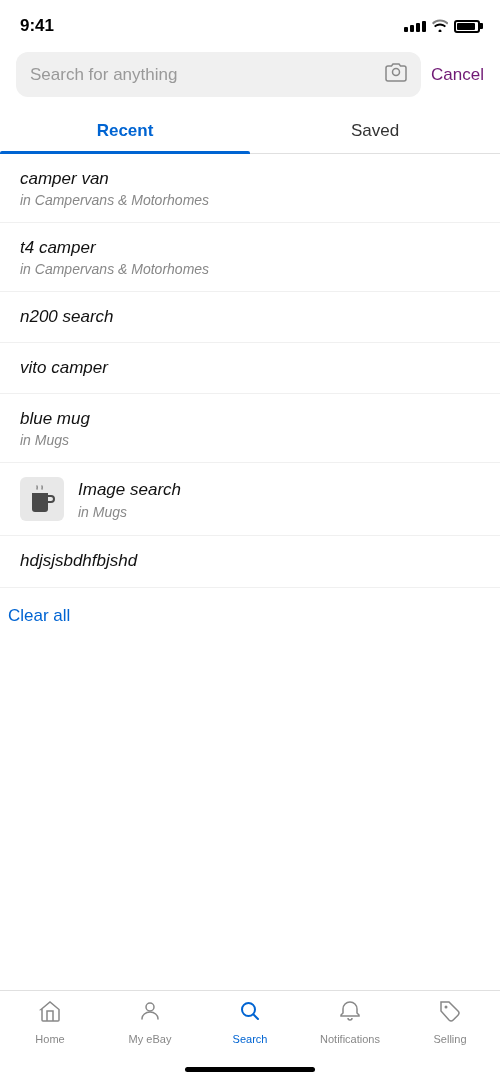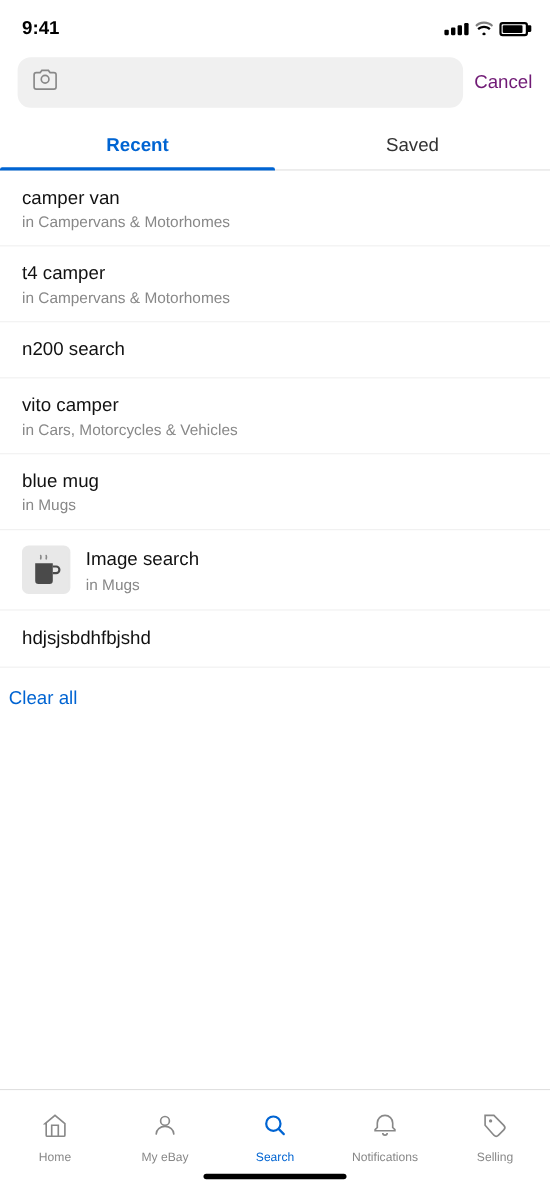--- a/index.html
+++ b/index.html
@@ -97,20 +97,21 @@
     
     .search-list {
       padding: 0;
     }
     .search-item {
       display: flex;
       align-items: center;
       padding: 14px 20px;
       border-bottom: 1px solid #f0f0f0;
       cursor: pointer;
+      font-style: italic;
     }
     .search-item-content {
       flex: 1;
     }
     .search-item-title {
       font-size: 17px;
       color: #111;
       line-height: 1.3;
     }
     .search-item-subtitle {
@@ -147,21 +148,21 @@
     .bottom-nav {
       position: absolute;
       bottom: 0;
       left: 0;
       right: 0;
       height: 90px;
       background: #fff;
       border-top: 1px solid #e0e0e0;
       display: flex;
       align-items: flex-start;
-      padding-top: 20px;
+      padding-top: 8px;
     }
     .nav-item {
       flex: 1;
       display: flex;
       flex-direction: column;
       align-items: center;
       gap: 4px;
       cursor: pointer;
     }
     .nav-icon {
@@ -254,20 +255,21 @@
       </svg>
     </span>
     <div class="battery-icon">
       <div class="battery-fill"></div>
     </div>
   </div>
 </div>
 
 <div class="search-bar-container">
   <div class="search-input-wrapper">
+    <span class="search-placeholder">Search for anything</span>
     <span class="camera-icon">
       <svg width="22" height="20" viewBox="0 0 22 20" fill="none">
         <path d="M8 2l-1.5 2H3a2 2 0 0 0-2 2v11a2 2 0 0 0 2 2h16a2 2 0 0 0 2-2V6a2 2 0 0 0-2-2h-3.5L14 2H8z" stroke="#888" stroke-width="1.5" fill="none"></path>
         <circle cx="11" cy="10" r="3.5" stroke="#888" stroke-width="1.5" fill="none"></circle>
       </svg>
     </span>
   </div>
   <span class="cancel-btn">Cancel</span>
 </div>
 
@@ -298,21 +300,20 @@
 
   <div class="search-item">
     <div class="search-item-content">
       <div class="search-item-title">n200 search</div>
     </div>
   </div>
 
   <div class="search-item">
     <div class="search-item-content">
       <div class="search-item-title">vito camper</div>
-      <div class="search-item-subtitle">in Cars, Motorcycles &amp; Vehicles</div>
     </div>
   </div>
 
 
   <div class="search-item">
     <div class="search-item-content">
       <div class="search-item-title">blue mug</div>
       <div class="search-item-subtitle">in Mugs</div>
     </div>
   </div>

